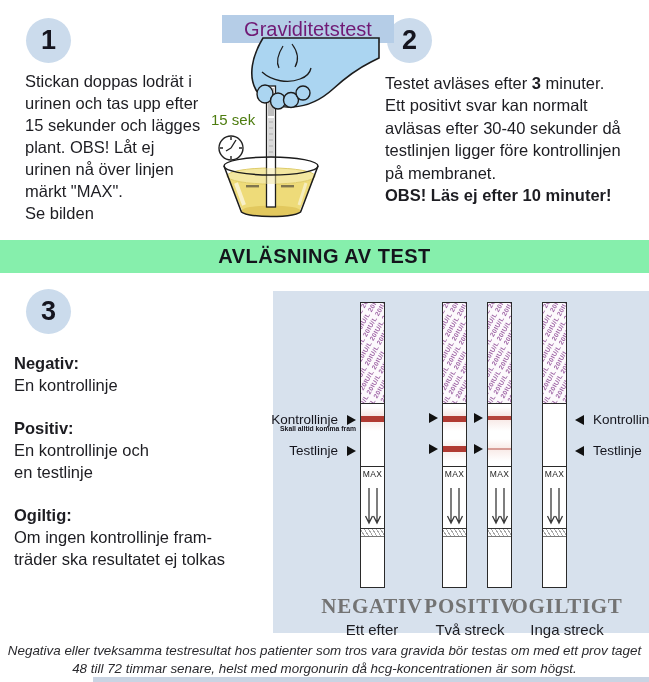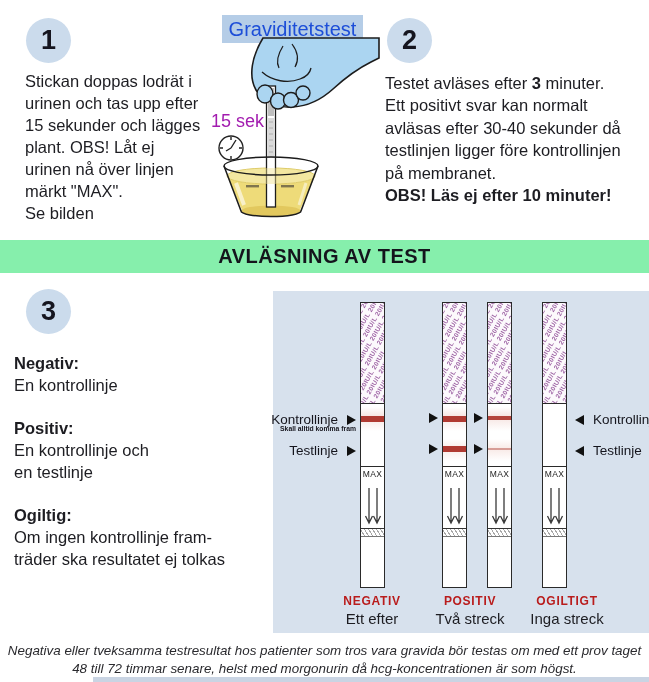--- a/index.html
+++ b/index.html
@@ -7,30 +7,30 @@
           font-family:"Liberation Sans", sans-serif; color:#1d1d22; overflow:hidden; }
 
   
   .circle { position:absolute; width:45px; height:45px; border-radius:50%;
             background:#cbdbec; display:flex; align-items:center; justify-content:center;
             font-weight:bold; font-size:27px; color:#15151f; }
   .c1 { left:26px; top:18px; }
   .c2 { left:387px; top:18px; }
   .c3 { left:26px; top:289px; }
 
-  .title-box { position:absolute; left:222px; top:15px; width:141px; height:28px;
+  .title-box { position:absolute; left:222px; top:15px; width:172px; height:28px;
                background:#b5cde7; display:flex; align-items:center; justify-content:center;
-               font-size:20px; color:#1d4ed8; }
+               font-size:20px; color:#701a75; }
 
   .step-text { position:absolute; }
   .textline { line-height:22px; font-size:16.5px; white-space:nowrap; }
   .st2 .textline { line-height:22.4px; }
   .bold { font-weight:bold; }
 
-  .timer-label { position:absolute; left:211px; top:111px; font-size:18px; color:#a21caf; }
+  .timer-label { position:absolute; left:211px; top:111px; font-size:15px; color:#4d7c0f; }
 
   .illu { position:absolute; left:190px; top:34px; }
 
   .banner { position:absolute; left:0; top:240px; width:649px; height:33px; background:#86efac;
             display:flex; align-items:center; justify-content:center;
             font-weight:bold; font-size:20px; letter-spacing:0.5px; color:#14141c; }
 
   .panel { position:absolute; left:273px; top:291px; width:376px; height:342px; background:#d7e1ed; }
 
   
@@ -74,21 +74,21 @@
            border-left:9px solid #111; }
   .tri-l { width:0; height:0; border-top:5.5px solid transparent; border-bottom:5.5px solid transparent;
            border-right:9px solid #111; }
   .mid-arrow { position:absolute; }
   .ma1 { left:429px; top:413px; } .ma2 { left:429px; top:444px; }
   .ma3 { left:474px; top:413px; } .ma4 { left:474px; top:444px; }
 
   
   .result { position:absolute; width:170px; text-align:center; top:594px; }
   .r0 { left:287px; } .r1 { left:385px; } .r2 { left:482px; }
-  .result-title { font-size:12px; font-weight:bold; letter-spacing:0.7px; color:#b91c1c; }
+  .result-title { font-size:21px; font-weight:bold; letter-spacing:0.7px; color:#737373;font-family:Liberation Serif, serif; }
   .result-sub { font-size:15px; margin-top:2px; }
 
   .footer-line { position:absolute; width:649px; text-align:center; font-style:italic;
                  font-size:13.4px; color:#2a2a2e; }
   .f0 { top:643px; } .f1 { top:661px; }
   .bottom-strip { position:absolute; top:677px; left:93px; width:556px; height:5px; background:#c9d4e3; }
 
   .grp { margin-bottom:21px; }
   .grp:last-child { margin-bottom:0; }
 </style>

